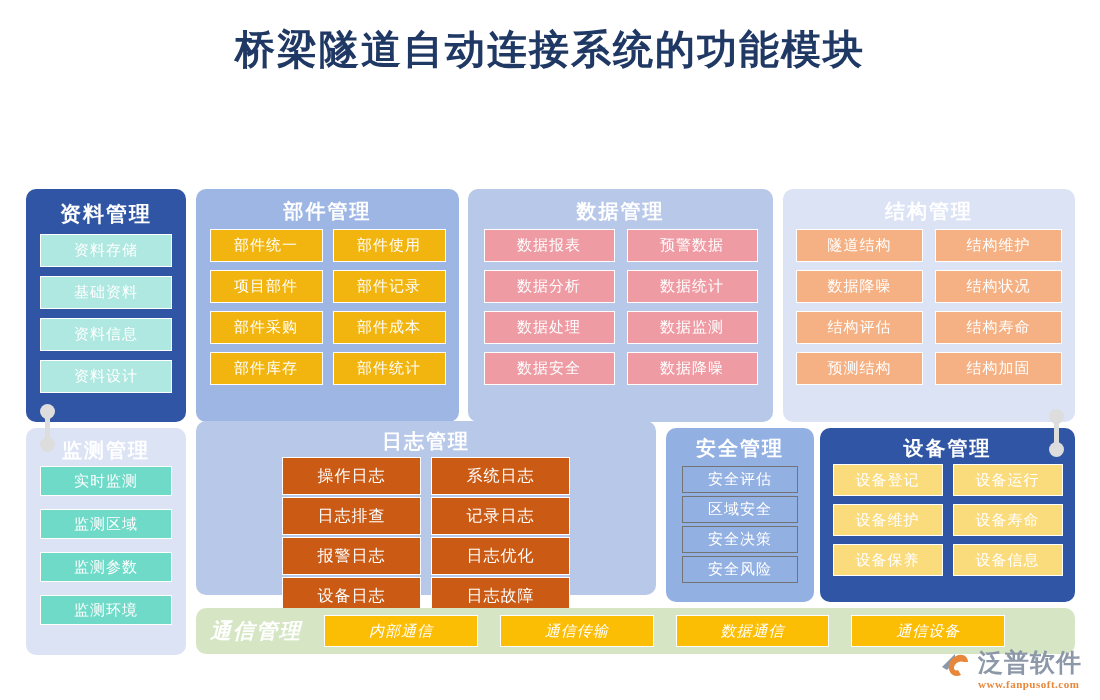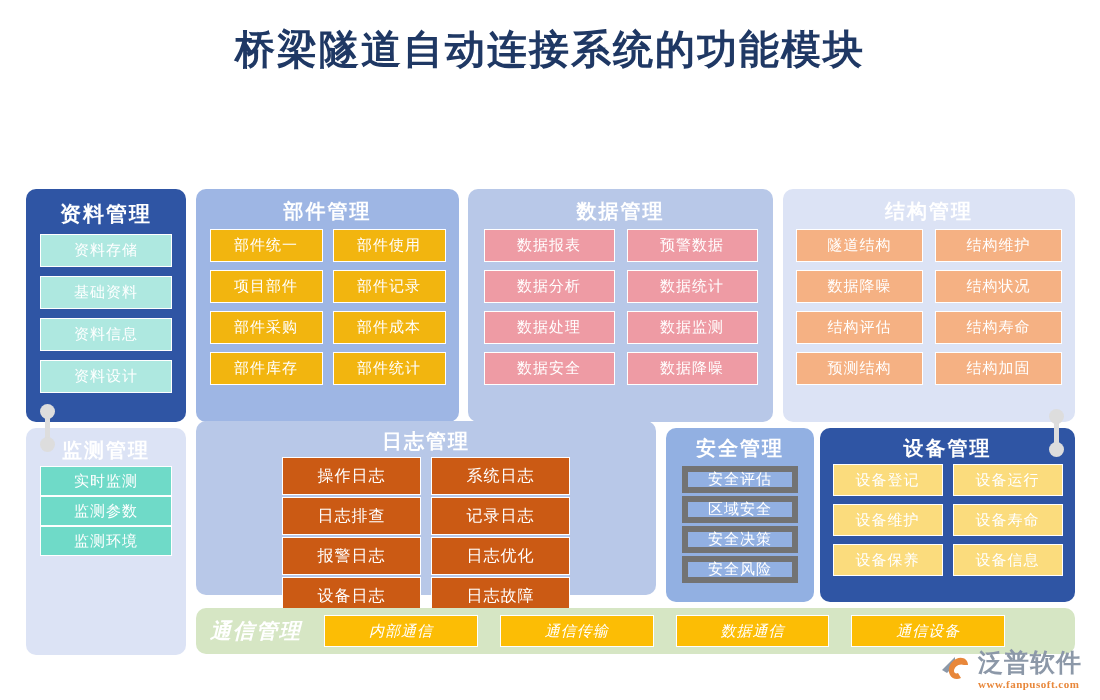--- a/index.html
+++ b/index.html
@@ -103,21 +103,21 @@
   #panel-struct-mgmt .item {
     width: 127px; height: 33px; background: #F5B183;
   }
 
   
   #panel-monitor-mgmt {
     left: 26px; top: 337px; width: 160px; height: 227px;
     background: #DCE3F5;
   }
   #panel-monitor-mgmt .panel-title { padding-top: 10px; }
-  #panel-monitor-mgmt .items { padding: 4px 14px 0 14px; }
+  #panel-monitor-mgmt .items { padding: 4px 14px 0 14px; gap: 13px; }
   #panel-monitor-mgmt .item {
     width: 100%; height: 30px; background: #6FDAC8;
   }
 
   
   #panel-log-mgmt {
     left: 196px; top: 330px; width: 460px; height: 174px;
     background: #B8C8E8;
   }
   #panel-log-mgmt .panel-title { padding-top: 8px; }
@@ -127,21 +127,21 @@
   }
 
   
   #panel-safety-mgmt {
     left: 666px; top: 337px; width: 148px; height: 174px;
     background: #92B0E2;
   }
   #panel-safety-mgmt .panel-title { padding-top: 8px; }
   #panel-safety-mgmt .items { padding: 6px 16px 0 16px; gap: 3px; }
   #panel-safety-mgmt .item {
-    width: 100%; height: 27px; background: transparent; border: 6px solid #737373;
+    width: 100%; height: 27px; background: transparent; border: 1px solid #737373;
   }
 
   
   #panel-device-mgmt {
     left: 820px; top: 337px; width: 255px; height: 174px;
     background: #2F55A4;
   }
   #panel-device-mgmt .panel-title { padding-top: 8px; }
   #panel-device-mgmt .items { padding: 4px 12px 0 12px; gap: 8px 10px; }
   #panel-device-mgmt .item {
@@ -199,21 +199,21 @@
   #connector-right .dot.top { left: 2px; top: 0; }
   #connector-right .dot.bottom { left: 2px; top: 33px; }
   #connector-right .stem { left: 7px; top: 6px; height: 34px; }
 
   
   #footer-logo {
     position: absolute;
     right: 18px;
     bottom: 10px;
     display: flex;
-    align-items: center;
+    align-items: flex-start;
     gap: 6px;
   }
   #footer-logo .logo-mark {
     width: 34px; height: 34px;
     position: relative;
     flex: none;
   }
   #footer-logo .logo-text-wrap { display: flex; flex-direction: column; }
   #footer-logo .logo-name {
     font-size: 25px;
@@ -288,20 +288,21 @@
       <div class="item">结构寿命</div>
       <div class="item">预测结构</div>
       <div class="item">结构加固</div>
     </div>
   </div>
 
   <div class="panel" id="panel-monitor-mgmt">
     <div class="panel-title">监测管理</div>
     <div class="items">
       <div class="item">实时监测</div>
+      <div class="item">监测区域</div>
       <div class="item">监测参数</div>
       <div class="item">监测环境</div>
     </div>
   </div>
 
   <div class="panel" id="panel-log-mgmt">
     <div class="panel-title">日志管理</div>
     <div class="items">
       <div class="item">操作日志</div>
       <div class="item">系统日志</div>

